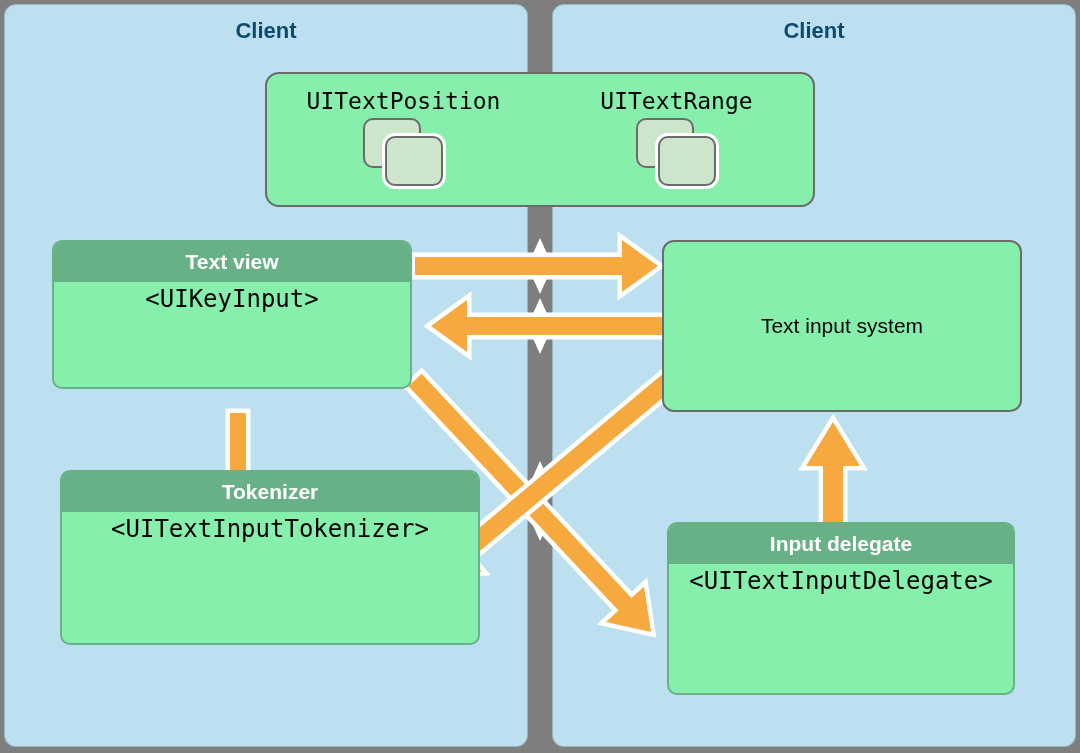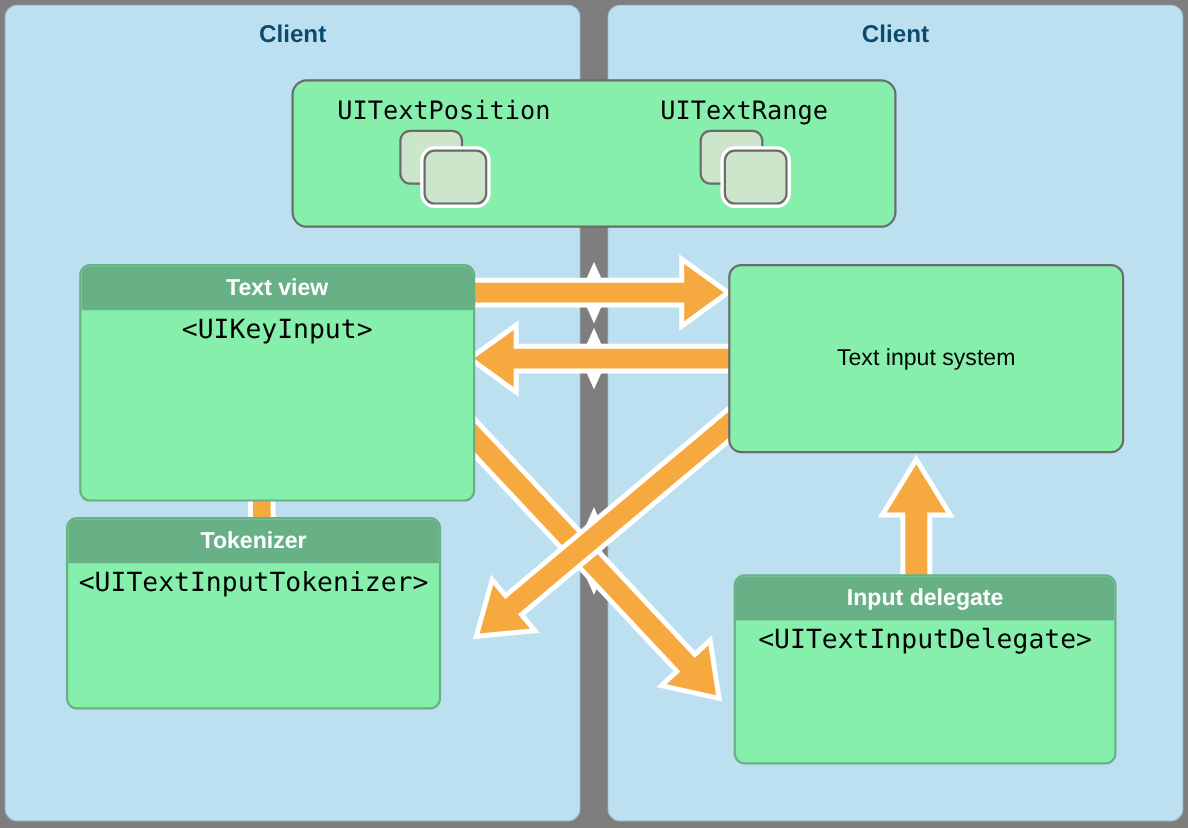--- a/index.html
+++ b/index.html
@@ -53,22 +53,22 @@
   .gbox-header{
     height:40px;flex:0 0 40px;background:var(--box-green);
     display:flex;align-items:center;justify-content:center;
     color:#fff;font-size:21px;font-weight:bold;
   }
   .gbox-body{
     flex:1;display:flex;flex-direction:column;align-items:center;
     font-family:"DejaVu Sans Mono",monospace;font-size:24px;line-height:34px;
     color:#000;padding-bottom:20px;text-align:center;white-space:nowrap;
   }
-  .text-view-box{left:72px;top:240px;width:360px;height:216px;}
-  .tokenizer-box{left:60px;top:470px;width:341px;height:175px;}
+  .text-view-box{left:52px;top:240px;width:360px;height:149px;}
+  .tokenizer-box{left:60px;top:470px;width:420px;height:175px;}
   .input-delegate-box{left:667px;top:522px;width:348px;height:173px;}
   .system-box{
     left:662px;top:240px;width:360px;height:172px;
     border:2px solid var(--border-gray);border-radius:12px;
     display:flex;align-items:center;justify-content:center;
     font-size:21px;color:#000;
   }
 </style>
 </head>
 <body>

